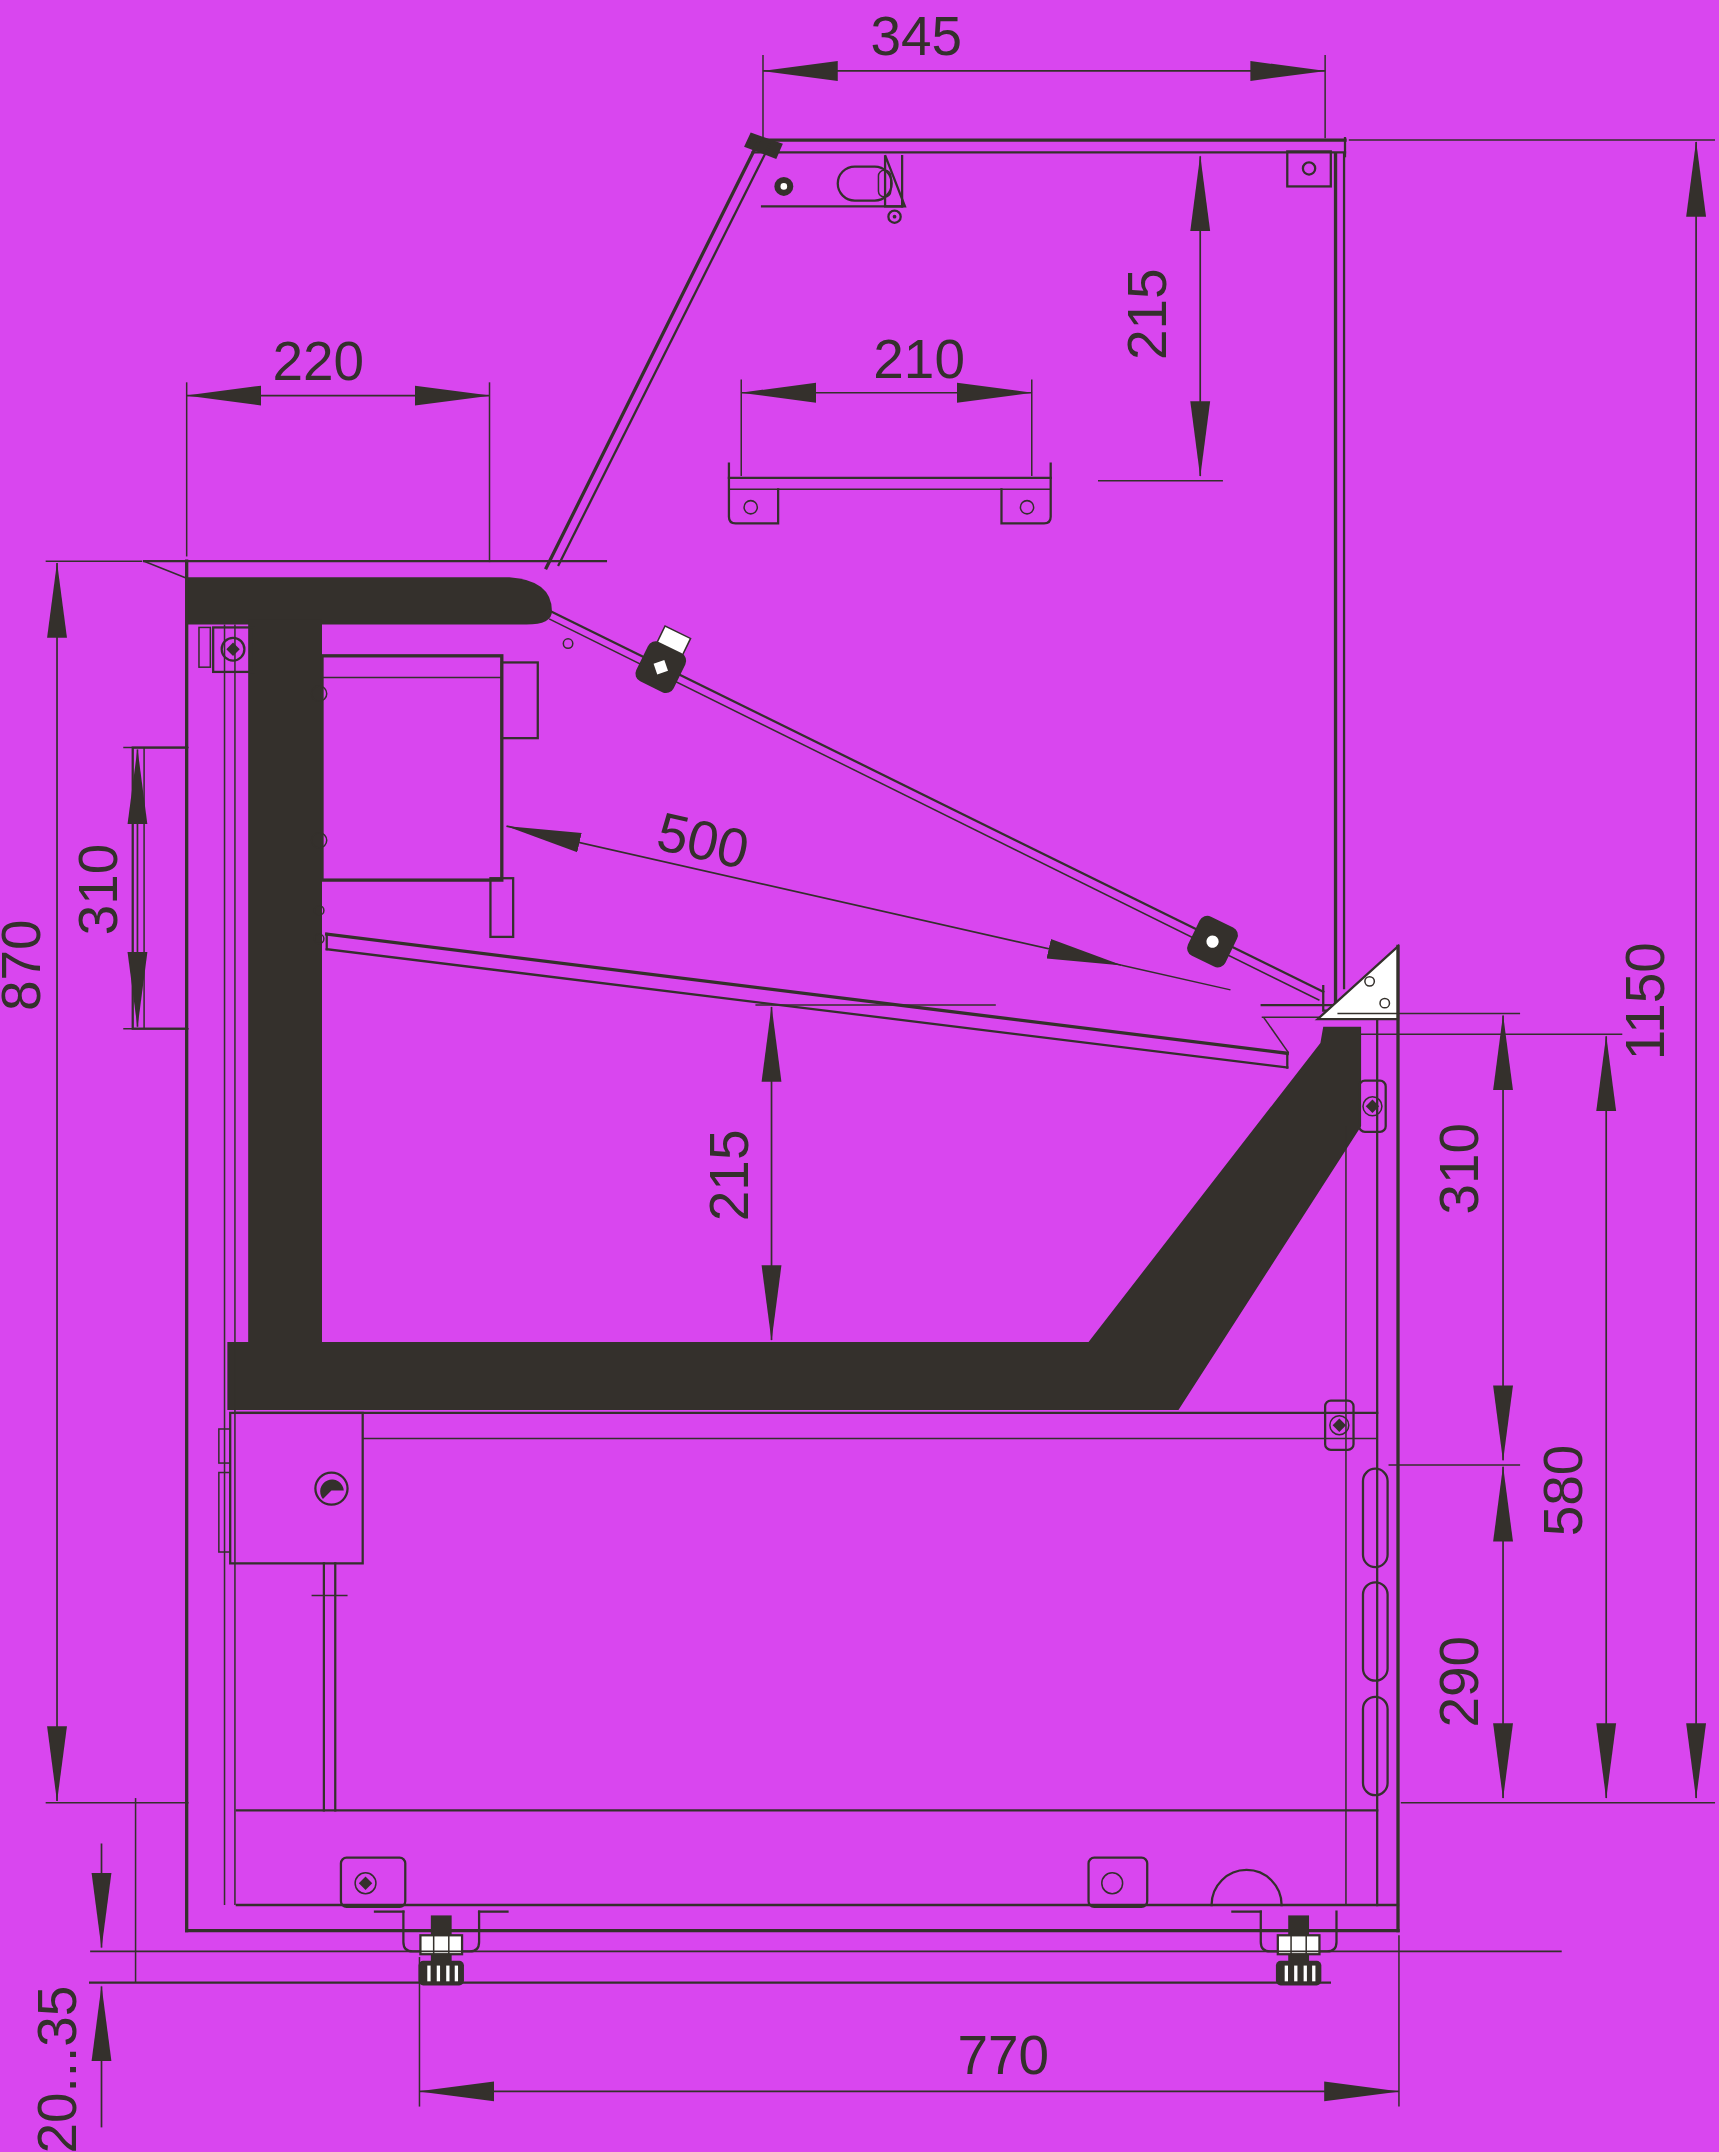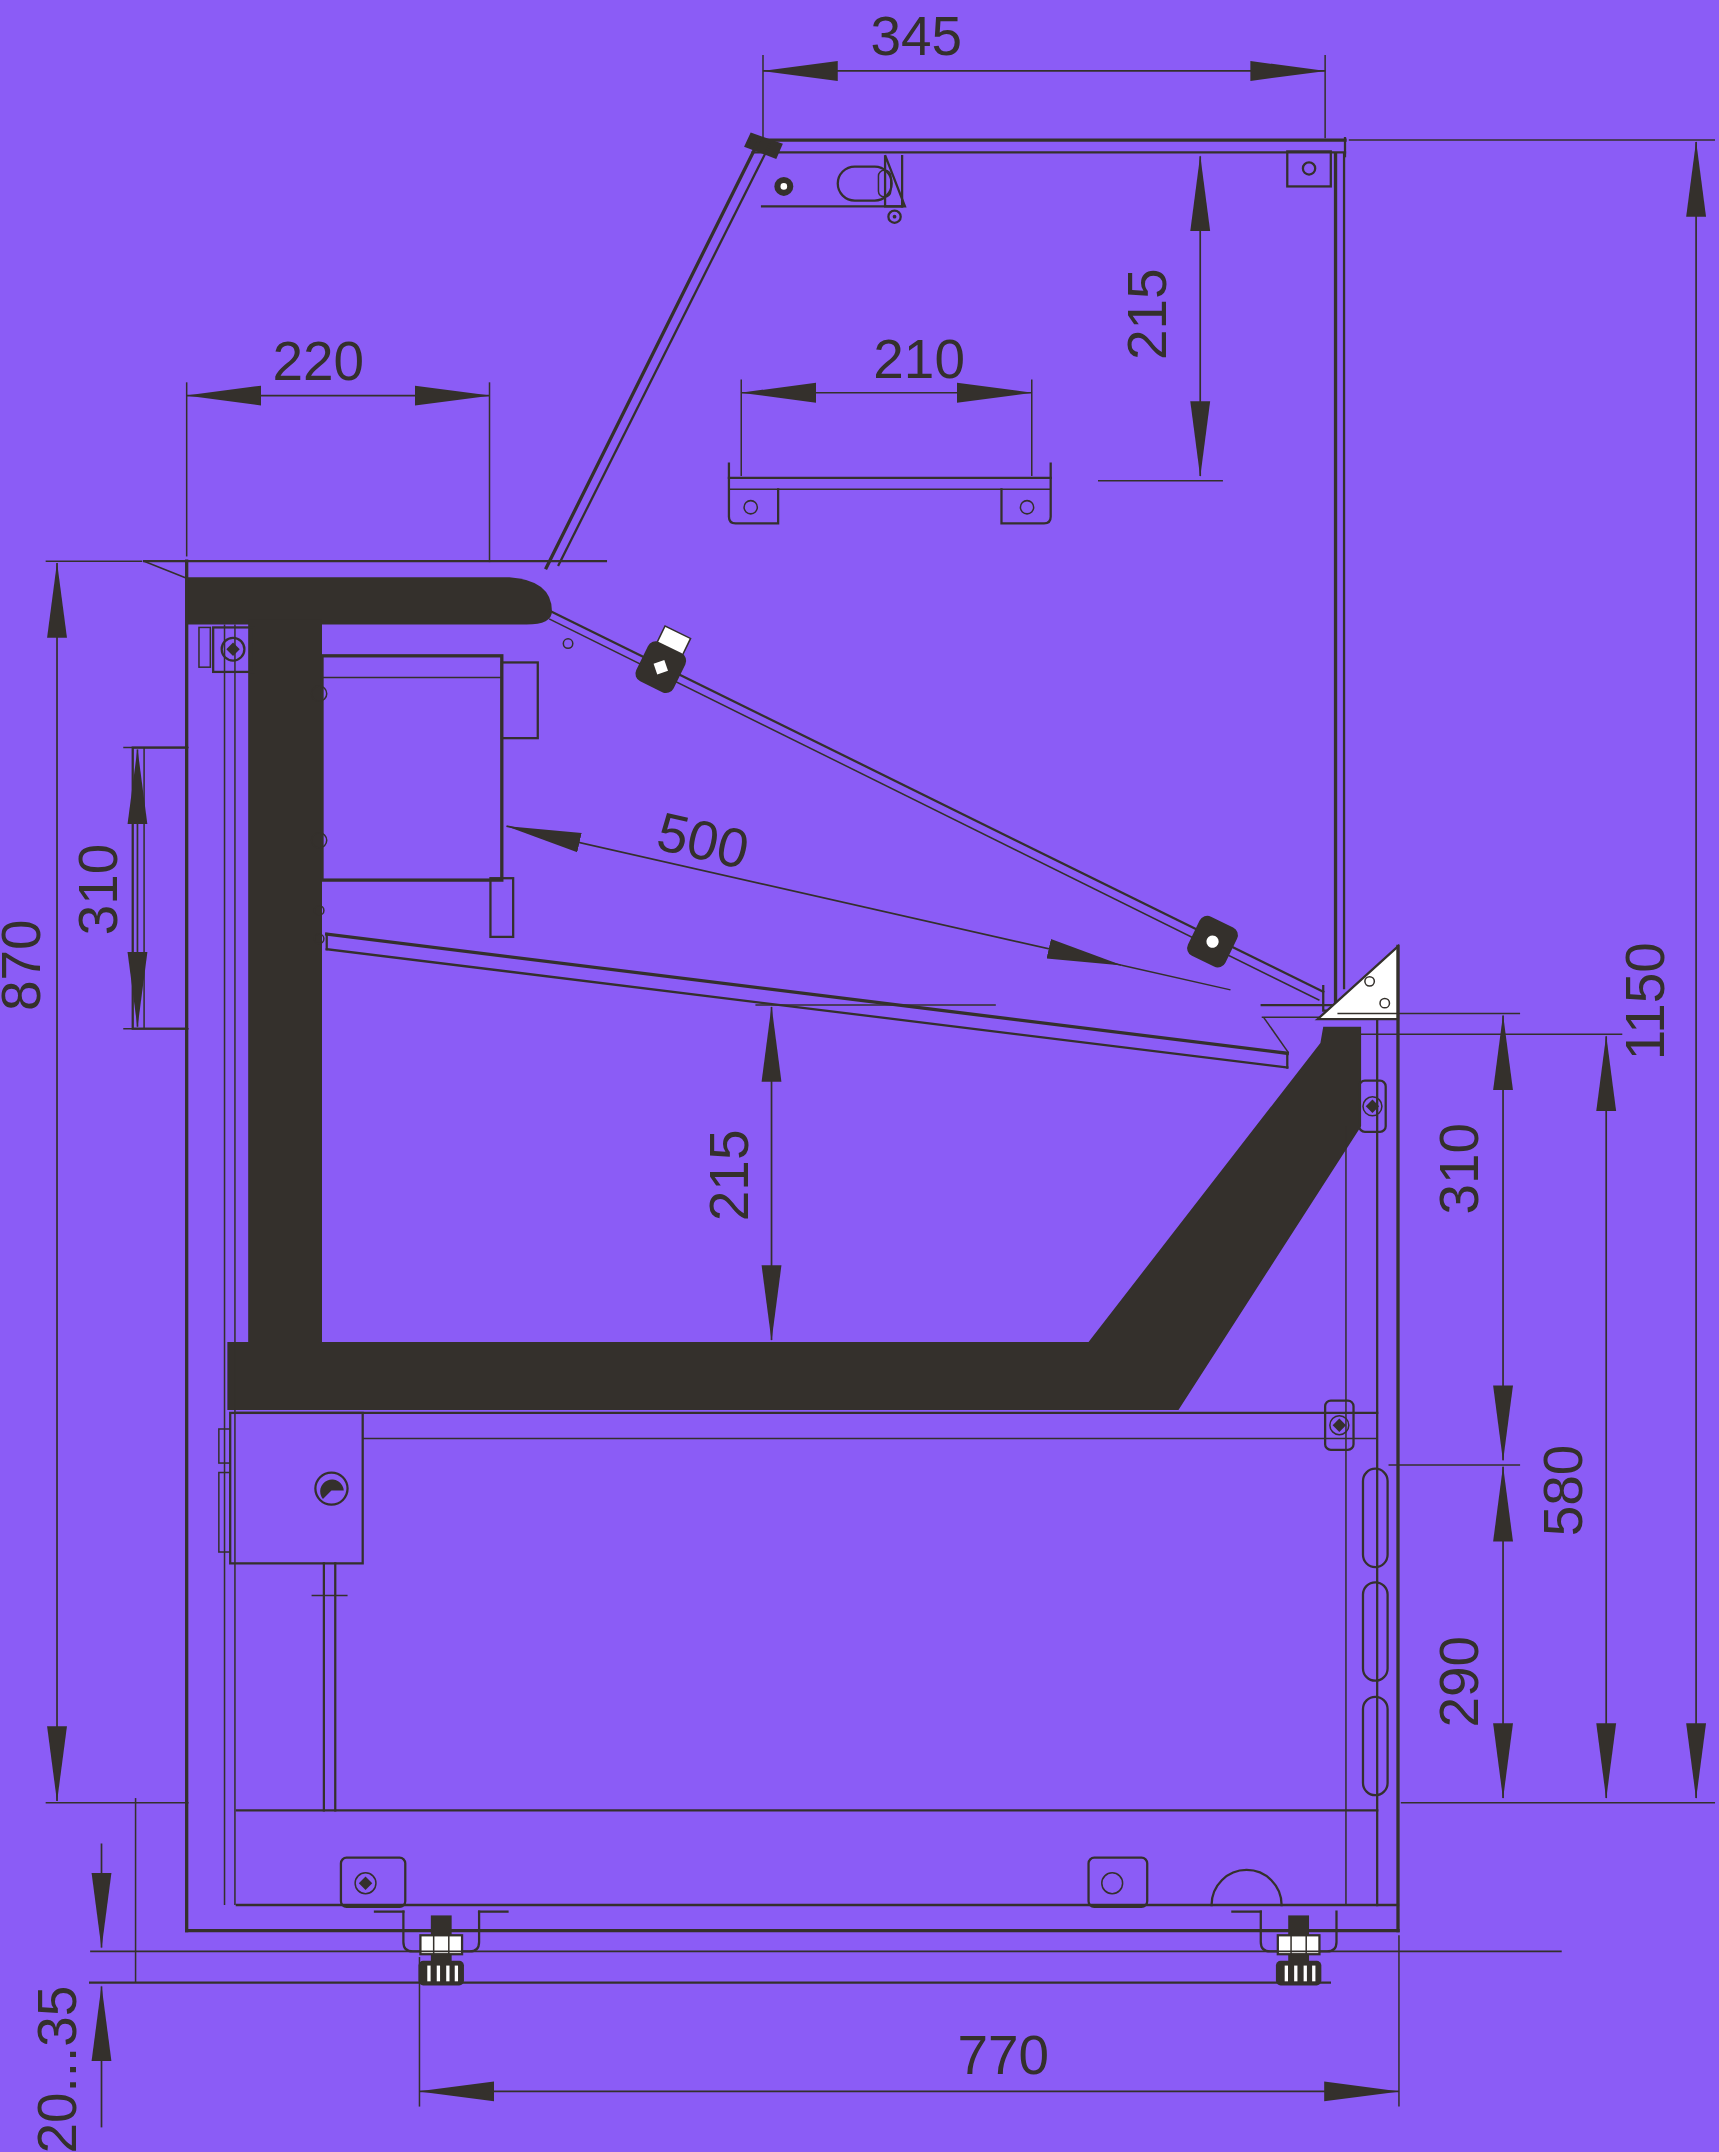--- a/index.html
+++ b/index.html
@@ -1,16 +1,16 @@
 <!DOCTYPE html>
 <html style="font-size:15px"><head>
 <meta charset="utf-8">
 <style>
   html,body{margin:0;padding:0;background:#ffffff;}
-  .stage{width:1720px;height:2152px;background:#8b5cf6;position:relative;overflow:hidden;}
+  .stage{width:1720px;height:2152px;background:#d946ef;position:relative;overflow:hidden;}
   svg{display:block;}
   svg text{font-family:"Liberation Sans","DejaVu Sans",sans-serif;font-size:58px;fill:#34302c;}
   .thick{stroke:#34302c;stroke-width:3.5;fill:none;stroke-linecap:square;}
   .med{stroke:#34302c;stroke-width:2.4;fill:none;stroke-linecap:square;}
   .thin{stroke:#34302c;stroke-width:1.6;fill:none;stroke-linecap:butt;}
   .dim{stroke:#34302c;stroke-width:1.8;fill:none;}
   .blk{fill:#34302c;stroke:none;}
   .wht{fill:#ffffff;}
 </style>
 </head>

